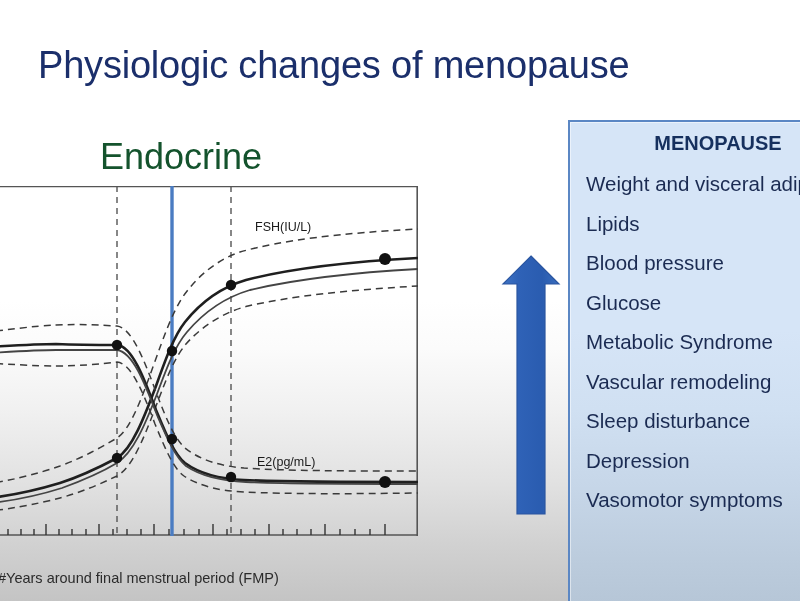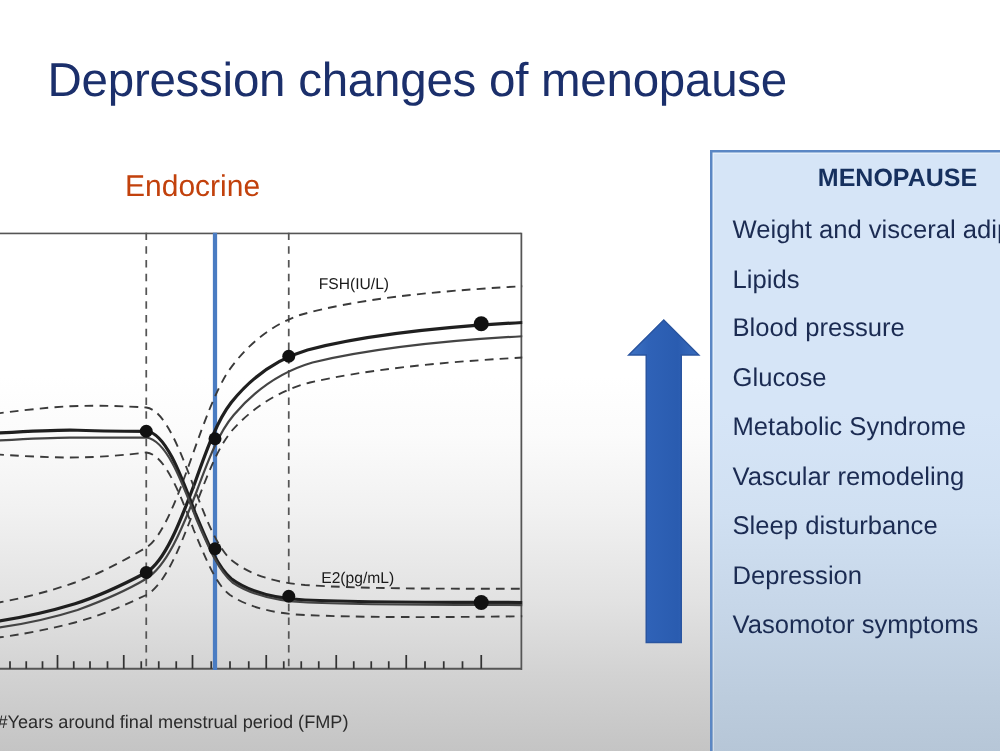--- a/index.html
+++ b/index.html
@@ -29,22 +29,22 @@
 
   
   #chart-block {
     position: absolute;
     left: -18px; top: 136px;
     width: 440px; height: 465px;
   }
   #chart-heading {
     position: absolute;
     left: 118px; top: 0px;
-    font-size: 24px;
-    color: #c2410c;
+    font-size: 36px;
+    color: #14532d;
     white-space: nowrap;
   }
   #chart-frame {
     position: absolute;
     left: 0px; top: 50px;
     width: 436px; height: 350px;
   }
   #chart-svg { display: block; }
   #x-axis-title {
     position: absolute;
@@ -88,21 +88,21 @@
     margin-top: 19px;
     font-size: 20.5px;
     color: #1b2b52;
     white-space: nowrap;
     line-height: 1.0;
   }
 </style>
 </head>
 <body>
 
-<div id="slide-title">Depression changes of menopause</div>
+<div id="slide-title">Physiologic changes of menopause</div>
 
 <div id="chart-block">
 
   <div id="chart-heading">Endocrine</div>
 
   <div id="chart-frame">
     <svg id="chart-svg" width="436" height="350" viewBox="0 0 436 350">
 
       <g>
         <line x1="0" y1="0.5" x2="435" y2="0.5" stroke="#555" stroke-width="1.6"></line>

